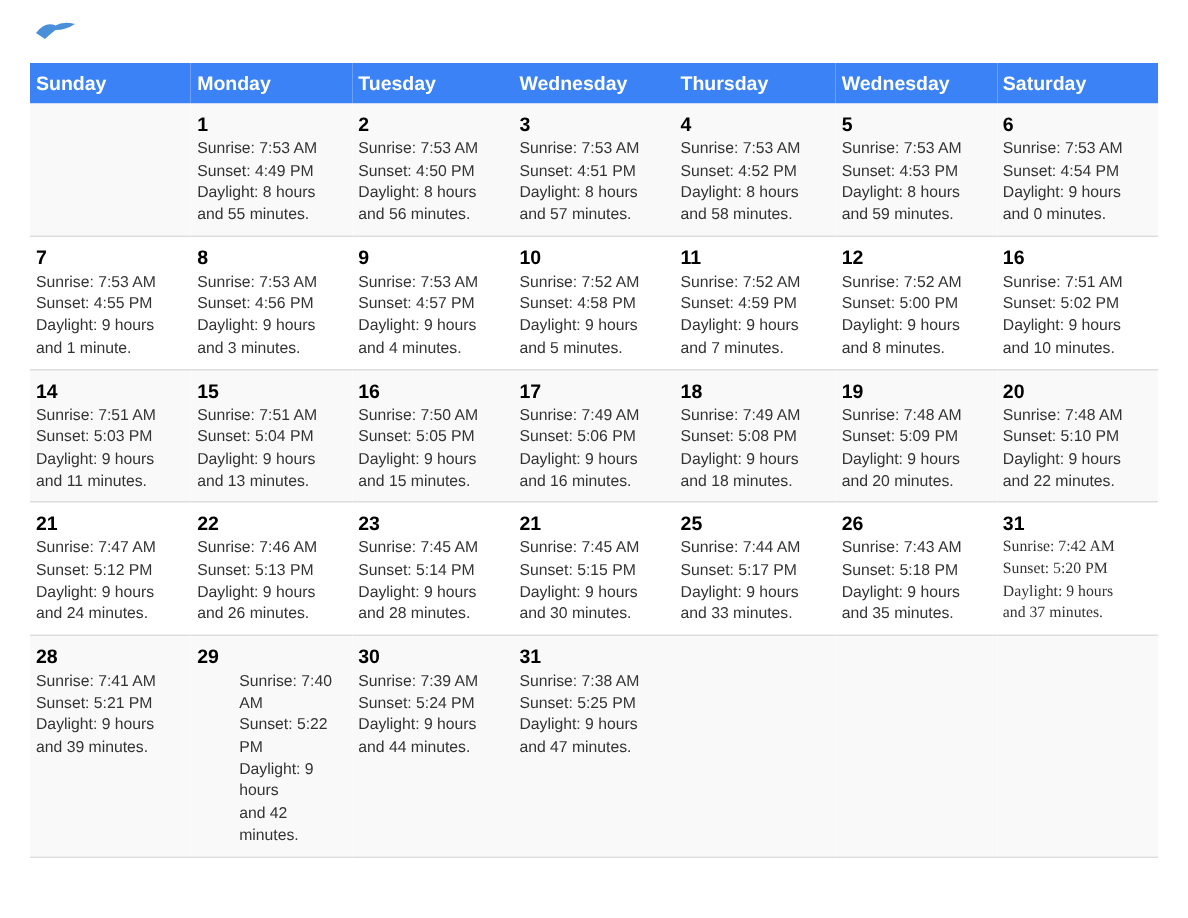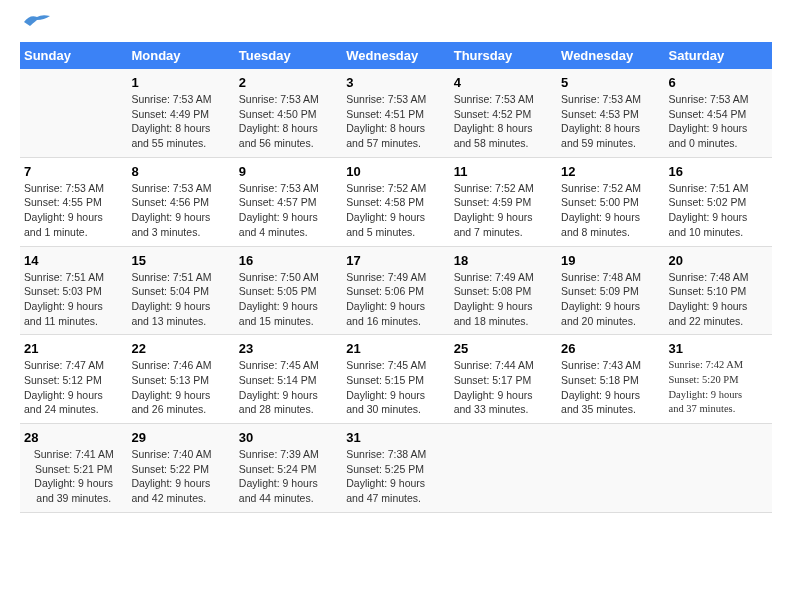--- a/index.html
+++ b/index.html
@@ -311,28 +311,28 @@
           <span class="day-number">31</span>
           <div class="day-info" style="white-space: pre-line; font-family: Liberation Serif, serif;">Sunrise: 7:42 AM
 Sunset: 5:20 PM
 Daylight: 9 hours
 and 37 minutes.</div>
         </td>
       </tr>
       <tr>
         <td>
           <span class="day-number">28</span>
-          <div class="day-info" style="white-space: pre-line; text-align: center;">Sunrise: 7:41 AM
+          <div class="day-info" style="white-space: pre-line;">Sunrise: 7:41 AM
 Sunset: 5:21 PM
 Daylight: 9 hours
 and 39 minutes.</div>
         </td>
         <td>
           <span class="day-number">29</span>
-          <div class="day-info" style="white-space: pre-line;">Sunrise: 7:40 AM
+          <div class="day-info" style="white-space: pre-line; margin-left: 28px;">Sunrise: 7:40 AM
 Sunset: 5:22 PM
 Daylight: 9 hours
 and 42 minutes.</div>
         </td>
         <td>
           <span class="day-number">30</span>
           <div class="day-info" style="white-space: pre-line;">Sunrise: 7:39 AM
 Sunset: 5:24 PM
 Daylight: 9 hours
 and 44 minutes.</div>

